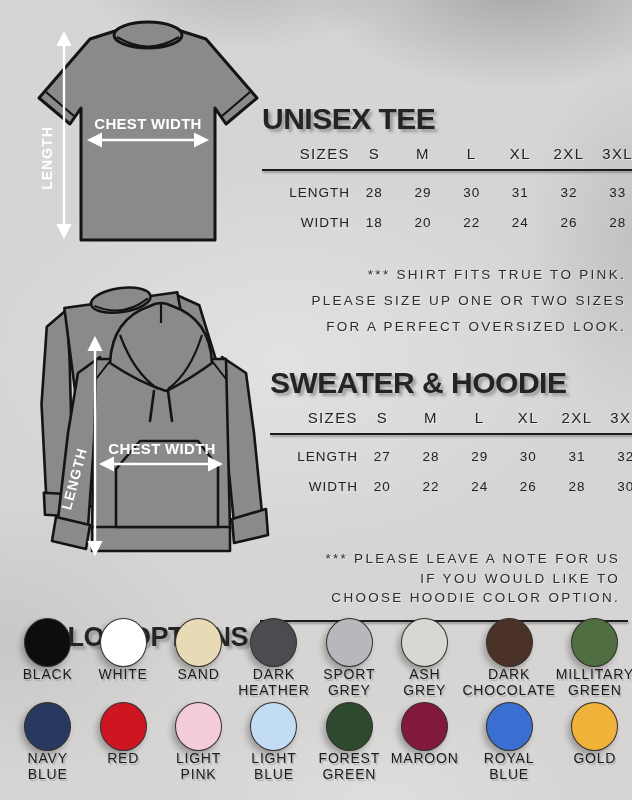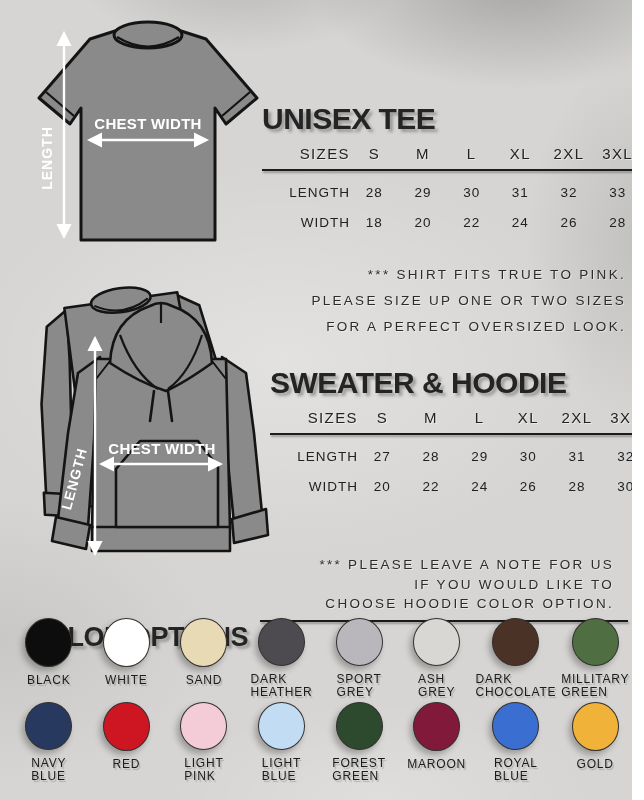--- a/index.html
+++ b/index.html
@@ -53,22 +53,22 @@
     display:grid; grid-template-columns:repeat(8,1fr); grid-auto-rows:82px;
     row-gap:2px; justify-items:center; width:624px;
   }
   .swatch{display:flex; flex-direction:column; align-items:center;}
   .dot{
     width:45px; height:47px; border-radius:50%;
     border:1.5px solid #33302e;
     box-shadow:-3px 4px 6px rgba(0,0,0,.28);
   }
   .swatch-label{
-    margin-top:7px; font-size:12px; letter-spacing:.8px; line-height:1.14;
-    color:#1b1b1b;
+    font-size:14px; letter-spacing:.8px; line-height:1.14;
+    text-align:center; color:#1b1b1b;
     text-shadow:1.5px 1.5px 1px rgba(120,120,120,.40);
   }
   
   svg text{font-family:"Liberation Sans",sans-serif; font-weight:bold; fill:#fff;}
 </style>
 </head>
 <body>
 
 <div class="poster">
 
@@ -189,21 +189,21 @@
         <span class="td rowlabel">WIDTH</span>
         <span class="td">20</span>
         <span class="td">22</span>
         <span class="td">24</span>
         <span class="td">26</span>
         <span class="td">28</span>
         <span class="td">30</span>
       </div>
   </section>
 
-  <p class="abs note note-2" style="top:543px;right:6px;width:380px;margin:12px;text-align:right;"><span>*** PLEASE LEAVE A NOTE FOR US</span><br><span>IF YOU WOULD LIKE TO</span><br><span>CHOOSE HOODIE COLOR OPTION.</span></p>
+  <p class="abs note note-2" style="top:543px;right:6px;width:380px;margin:6px;text-align:right;"><span>*** PLEASE LEAVE A NOTE FOR US</span><br><span>IF YOU WOULD LIKE TO</span><br><span>CHOOSE HOODIE COLOR OPTION.</span></p>
 
   <div class="abs color-header" style="left:28px;top:586px;right:4px;">
     <h2 class="big-title">COLOR OPTIONS</h2>
     <div class="header-rule"></div>
   </div>
 
   <div class="abs swatch-grid" style="left:10px;top:618px;">
       <div class="swatch">
         <div class="dot" style="background: rgb(13, 13, 13);"></div>
         <div class="swatch-label">BLACK</div>

